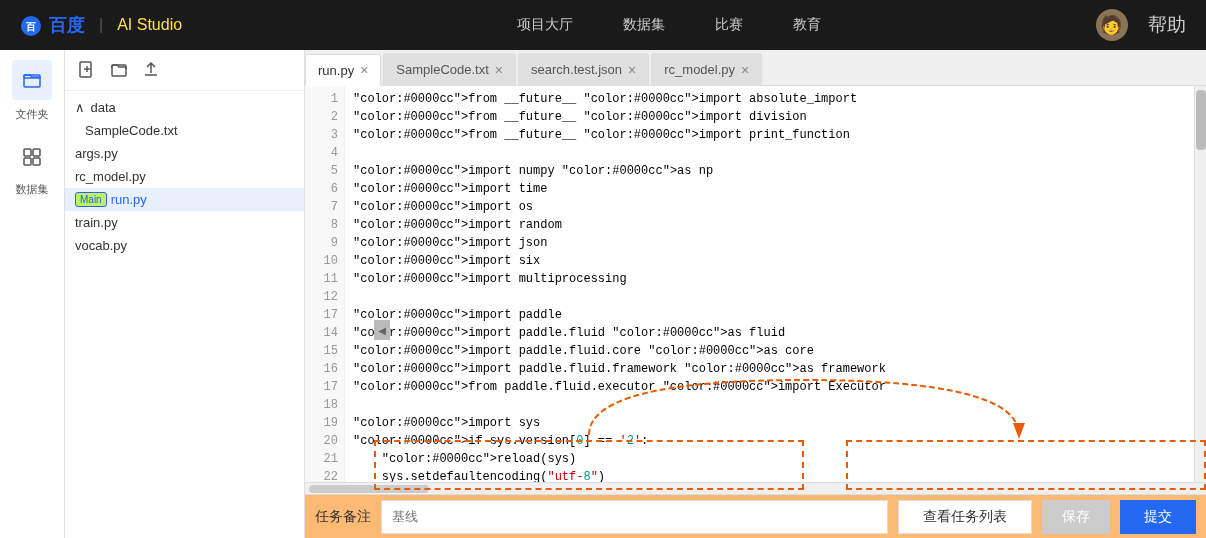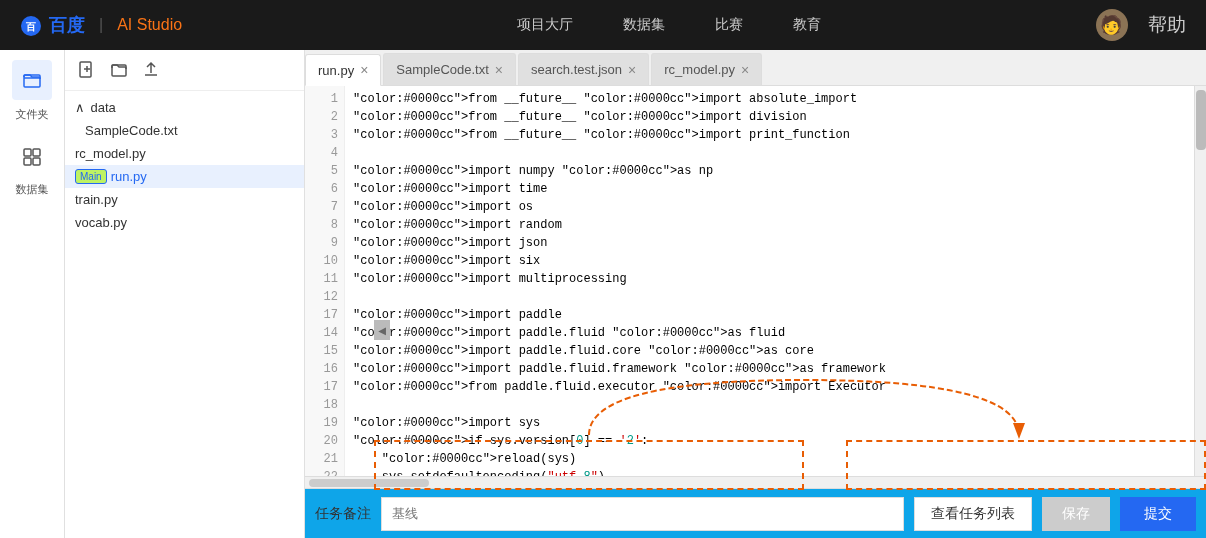--- a/index.html
+++ b/index.html
@@ -23,21 +23,21 @@
     .logo-baidu {
       color: #2468f2;
       font-size: 18px;
       font-weight: bold;
     }
     .logo-divider {
       color: #555;
       margin: 0 6px;
     }
     .logo-aistudio {
-      color: #f97316;
+      color: #fde047;
       font-size: 16px;
     }
     .header-nav {
       display: flex;
       gap: 50px;
       flex: 1;
       justify-content: center;
     }
     .header-nav a {
       color: #ccc;
@@ -263,22 +263,22 @@
       align-items: center;
       justify-content: center;
       cursor: pointer;
       font-size: 10px;
       color: #666;
       z-index: 10;
     }
 
     
     .bottom-panel {
-      height: 50px;
-      background: #0ea5e9;
+      height: 44px;
+      background: #fdba74;
       border-top: 1px solid #ddd;
       display: flex;
       align-items: center;
       padding: 0 10px;
       gap: 10px;
     }
     .task-note-label {
       font-size: 14px;
       color: #333;
       white-space: nowrap;
@@ -294,21 +294,21 @@
     }
 
     
     .right-actions {
       display: flex;
       align-items: center;
       gap: 10px;
     }
     .view-tasks-btn {
       height: 34px;
-      padding: 0 16px;
+      padding: 0 24px;
       background: #fff;
       border: 1px solid #ddd;
       font-size: 14px;
       color: #333;
       cursor: pointer;
       white-space: nowrap;
     }
     .save-btn {
       height: 34px;
       padding: 0 20px;
@@ -416,20 +416,23 @@
         </svg>
       </div>
     </div>
     <div class="file-tree">
       <div class="folder-item">
         <span>∧</span>
         <span>data</span>
       </div>
       <div class="file-item file-item-indent">
         <span>SampleCode.txt</span>
+      </div>
+      <div class="file-item">
+        <span>args.py</span>
       </div>
       <div class="file-item">
         <span>rc_model.py</span>
       </div>
       <div class="file-item selected" style="gap:4px">
         <span class="badge-main">Main</span>
         <span class="file-active">run.py</span>
       </div>
       <div class="file-item">
         <span>train.py</span>

